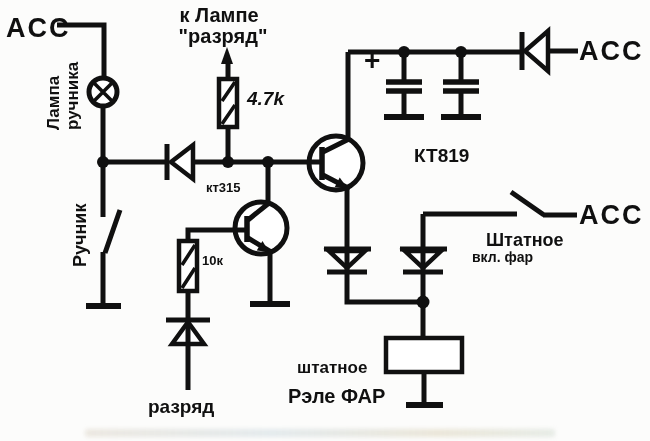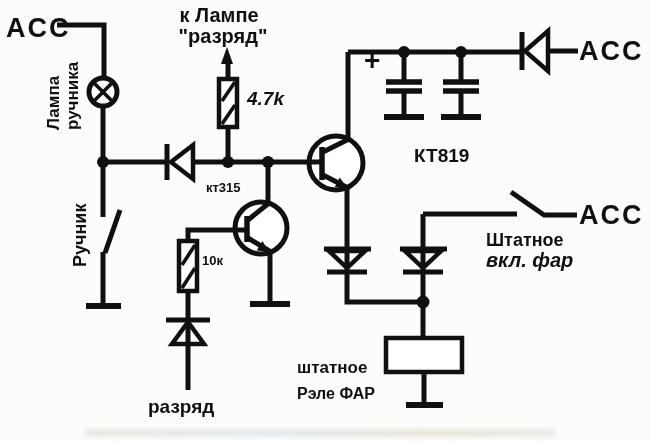--- a/index.html
+++ b/index.html
@@ -140,19 +140,19 @@
 
   <div class="lbl vtext" style="left:44px; top:54px; height:76px; font-size:17px; line-height:19px;"><span>Лампа</span><br><span>ручника</span></div>
 
   <div class="lbl vtext" style="left:71px; top:201px; height:66px; font-size:18px;">Ручник</div>
 
   <div class="lbl" style="left:148px; top:397px; font-size:19px;">разряд</div>
 
   <div class="lbl" style="left:364px; top:47px; font-size:28px;">+</div>
 
   <div class="lbl" style="left:486px; top:231px; font-size:18px;">Штатное</div>
-  <div class="lbl" style="left:486px; top:250px; font-size:20px;font-style:italic;">вкл. фар</div>
+  <div class="lbl" style="left:472px; top:250px; font-size:14px;">вкл. фар</div>
 
   <div class="lbl" style="left:297px; top:359px; font-size:17px;">штатное</div>
-  <div class="lbl" style="left:297px; top:386px; font-size:16px;">Рэле ФАР</div>
+  <div class="lbl" style="left:288px; top:386px; font-size:20px;">Рэле ФАР</div>
 
   <div id="watermark"></div>
 </div>
 
 </body></html>

